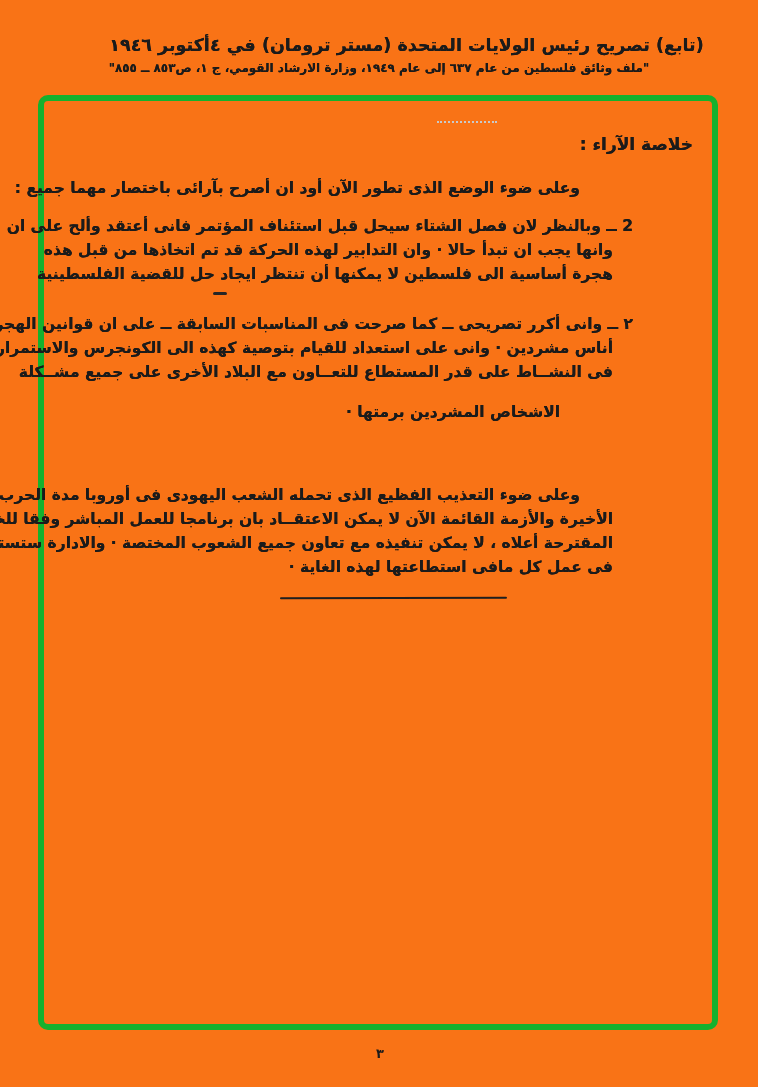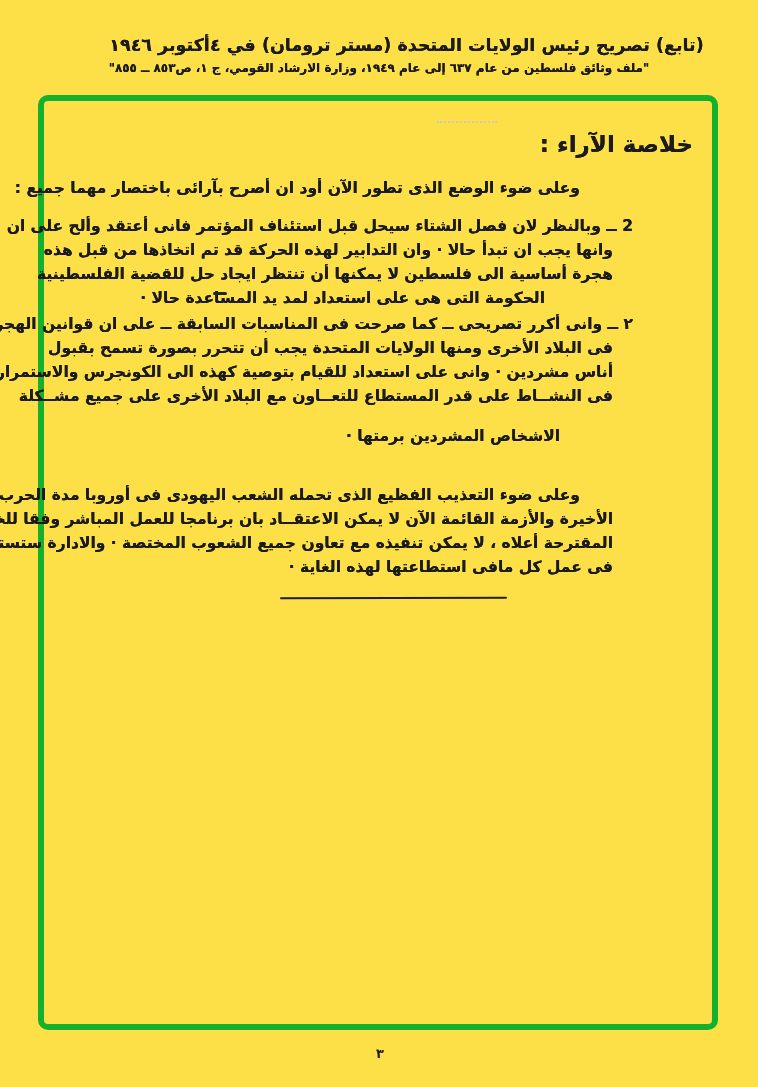--- a/index.html
+++ b/index.html
@@ -1,20 +1,20 @@
 <!DOCTYPE html>
 <html lang="ar"><head>
 <meta charset="utf-8">
 <style>
   html, body { margin:0; padding:0; background:#ffffff; }
   .page {
     position: relative;
     width: 758px;
     height: 1087px;
-    background: #fde047;
+    background: #f97316;
     overflow: hidden;
     font-family: "DejaVu Sans", sans-serif;
     color: #1b1b1b;
     font-weight: 700;
   }
   
   .hdr1 {
     position: absolute; top: 33px; left: 55px; right: 0;
     text-align: center; direction: rtl;
     font-size: 17.5px; line-height: 24px;
@@ -29,21 +29,21 @@
   
   .frame {
     position: absolute; left: 38px; top: 95px;
     width: 680px; height: 935px;
     border: 6px solid #15b12e;
     border-radius: 10px;
     box-sizing: border-box;
   }
   .heading {
     position: absolute; top: 132px; right: 65px;
-    direction: rtl; font-size: 23px; line-height: 24px;
+    direction: rtl; font-size: 17px; line-height: 24px;
     text-shadow: 0 0 0.4px #1b1b1b;
   }
   
   .block {
     position: absolute; left: 98px; right: 145px;
     direction: rtl;
     font-size: 15.5px; line-height: 24px;
     text-shadow: 0 0 0.3px #1b1b1b;
   }
   .line {
@@ -97,27 +97,25 @@
   <div class="heading">خلاصة الآراء :</div>
 
   <div class="block" style="top:176px">
     <div class="line indent">وعلى ضوء الوضع الذى تطور الآن أود ان أصرح بآرائى باختصار مهما جميع :</div>
   </div>
 
   <div class="block" style="top:214px">
     <div class="line hang">2 ــ وبالنظر لان فصل الشتاء سيحل قبل استئناف المؤتمر فانى أعتقد وألح على ان</div>
     <div class="line">وانها يجب ان تبدأ حالا · وان التدابير لهذه الحركة قد تم اتخاذها من قبل هذه</div>
     <div class="line">هجرة أساسية الى فلسطين لا يمكنها أن تنتظر ايجاد حل للقضية الفلسطينية</div>
-    <div class="line endline m68">الحكومة التى هى على استعداد لمد يد المساعدة حالا ·</div>
   </div>
   <div class="stray"></div>
 
   <div class="block" style="top:312px">
     <div class="line hang">٢ ــ وانى أكرر تصريحى ــ كما صرحت فى المناسبات السابقة ــ على ان قوانين الهجرة</div>
-    <div class="line">فى البلاد الأخرى ومنها الولايات المتحدة يجب أن تتحرر بصورة تسمح بقبول</div>
     <div class="line">أناس مشردين · وانى على استعداد للقيام بتوصية كهذه الى الكونجرس والاستمرار</div>
     <div class="line">فى النشــاط على قدر المستطاع للتعــاون مع البلاد الأخرى على جميع مشــكلة</div>
     <div class="line endline m53">الاشخاص المشردين برمتها ·</div>
   </div>
 
 
   <div class="block" style="top:483px">
     <div class="line indent">وعلى ضوء التعذيب الفظيع الذى تحمله الشعب اليهودى فى أوروبا مدة الحرب</div>
     <div class="line">الأخيرة والأزمة القائمة الآن لا يمكن الاعتقــاد بان برنامجا للعمل المباشر وفقا للخطط</div>
     <div class="line">المقترحة أعلاه ، لا يمكن تنفيذه مع تعاون جميع الشعوب المختصة · والادارة ستستمر</div>

